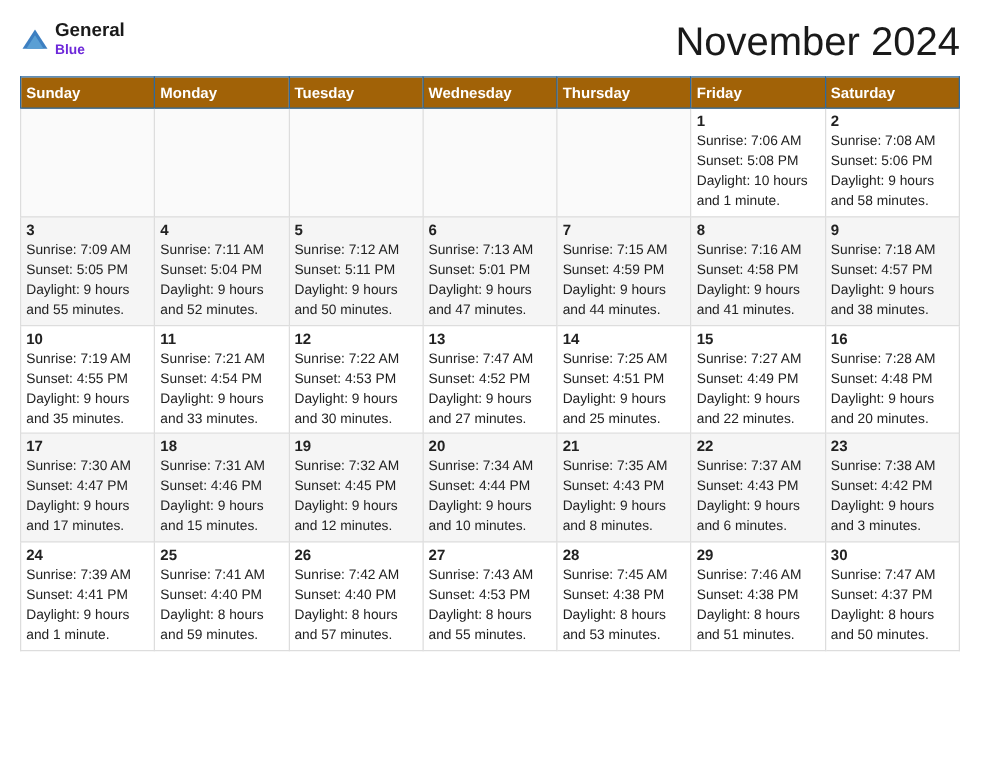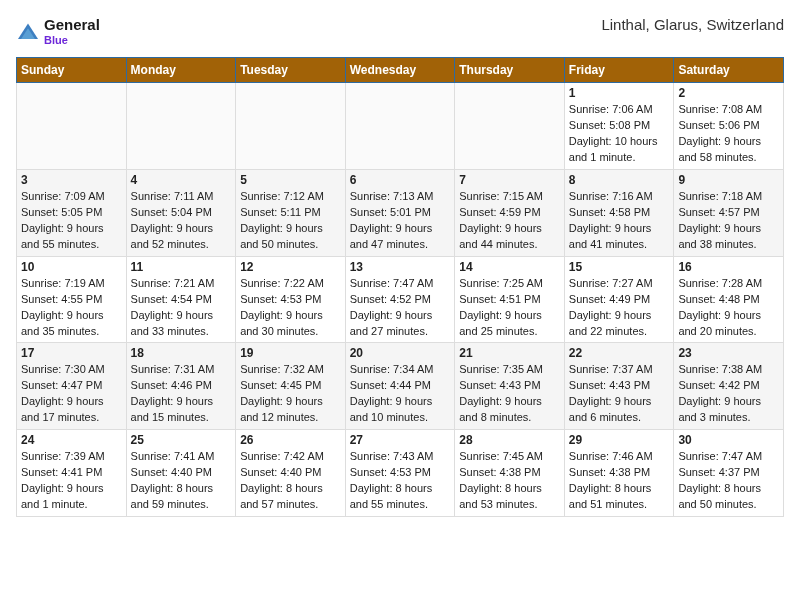--- a/index.html
+++ b/index.html
@@ -6,21 +6,21 @@
     body {
       font-family: Arial, sans-serif;
       background: #fff;
       width: 792px;
       height: 612px;
       overflow: hidden;
     }
     .page {
       width: 792px;
       height: 524px;
-      padding: 16px 8px 10px 16px;
+      padding: 16px 24px 10px 16px;
       display: flex;
       flex-direction: column;
     }
     .header {
       display: flex;
       justify-content: space-between;
       align-items: flex-start;
       margin-bottom: 10px;
     }
     .logo {
@@ -97,21 +97,21 @@
       <svg class="logo-icon" viewBox="0 0 30 26" xmlns="http://www.w3.org/2000/svg">
         <polygon points="15,2 28,22 2,22" fill="#3d7fc1"></polygon>
         <polygon points="15,8 24,22 6,22" fill="#5a9fd4"></polygon>
       </svg>
       <div>
         <div style="font-size:15px;font-weight:bold;color:#1a1a1a;line-height:1.2">General</div>
         <div style="font-size:11px;font-weight:bold;color:#6d28d9;line-height:1.2">Blue</div>
       </div>
     </div>
     <div class="title-block">
-      <div class="subtitle">Linthal, Glarus, Switzerland</div>
+      <div class="main-title">November 2024</div>
     </div>
   </div>
 
   <table class="calendar">
     <thead>
       <tr>
         <th>Sunday</th>
         <th>Monday</th>
         <th>Tuesday</th>
         <th>Wednesday</th>

